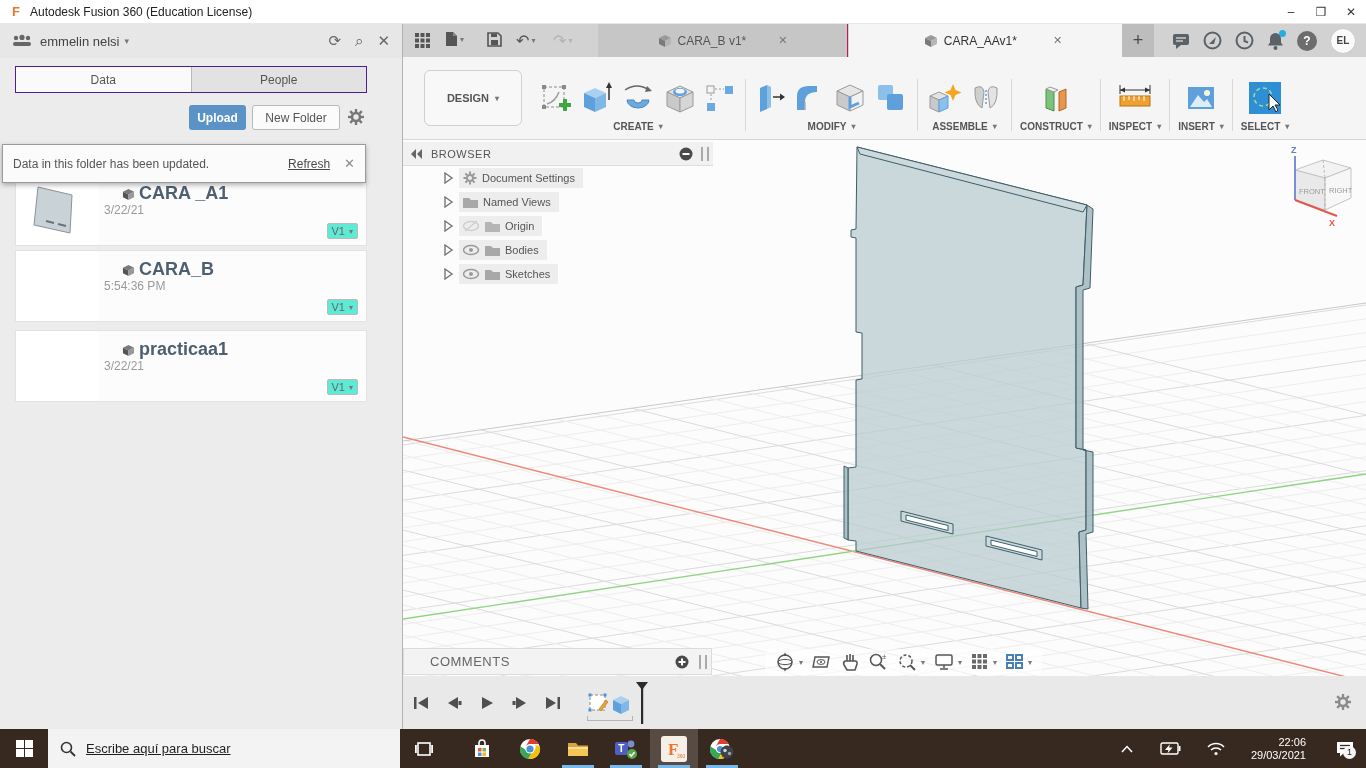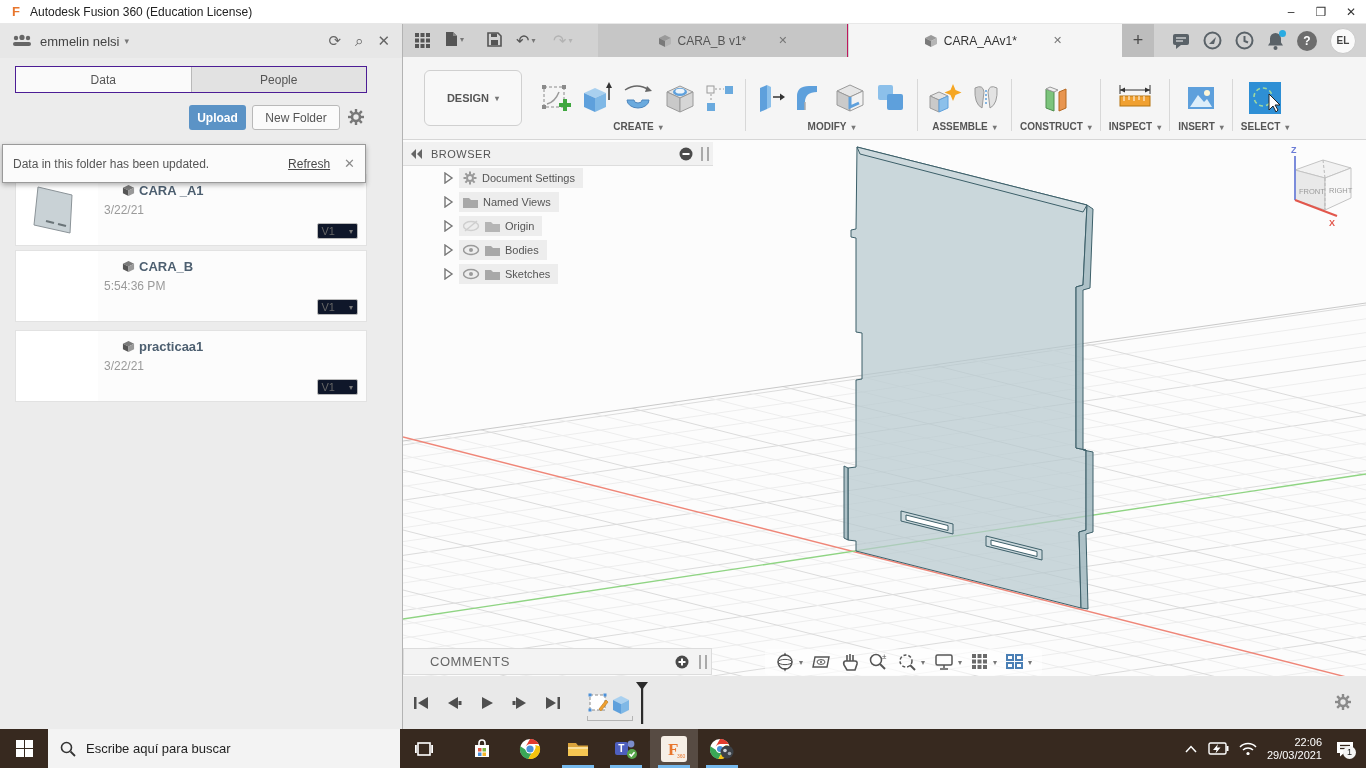--- a/index.html
+++ b/index.html
@@ -19,24 +19,24 @@
   #dp-tabs{left:15px;top:42px;width:352px;height:27px;border:1px solid #4c1d95;display:flex;background:#e2e2e2;}
   .dp-tab{flex:1;display:flex;align-items:center;justify-content:center;font-size:12px;color:#555;}
   .dp-tab.active{background:#fafafa;}
   .dp-tab + .dp-tab{border-left:1px solid #b9b9b9;}
   #btn-upload{left:189px;top:81px;width:57px;height:25px;background:#5b93c6;border-radius:3px;color:#fff;
     font-size:12px;font-weight:bold;display:flex;align-items:center;justify-content:center;}
   #btn-newfolder{left:252px;top:81px;width:88px;height:25px;background:#fbfbfb;border:1px solid #b9b9b9;border-radius:3px;
     color:#555;font-size:12px;display:flex;align-items:center;justify-content:center;}
   .card{left:15px;width:352px;height:72px;background:#fcfcfc;border:1px solid #e2e2e2;}
   .card .thumb{position:absolute;left:0;top:0;width:82px;height:70px;background:#fff;}
-  .card .cname{position:absolute;left:106px;top:8px;font-size:13px;font-weight:bold;color:#4d5f70;}
+  .card .cname{position:absolute;left:106px;top:8px;font-size:18px;font-weight:bold;color:#4d5f70;}
   .card .cmeta{position:absolute;left:88px;top:28px;font-size:12px;color:#9a9a9a;}
-  .card .ver{position:absolute;right:8px;bottom:6px;border:1px solid #bbb;background:#0f172a;border-radius:2px;
-    font-size:11px;color:#666;padding:1px 4px;display:flex;align-items:center;gap:12px;}
+  .card .ver{position:absolute;right:8px;bottom:6px;border:1px solid #bbb;background:#5eead4;border-radius:2px;
+    font-size:11px;color:#666;padding:1px 4px;display:flex;align-items:center;gap:2px;}
   .cube-sm{width:13px;height:13px;margin-right:4px;display:inline-block;vertical-align:-2px;}
   #notif{left:2px;top:120px;width:364px;height:39px;background:#fbfbfb;border:1px solid #9a9a9a;
     box-shadow:0 2px 5px rgba(0,0,0,.3);display:flex;align-items:center;z-index:5;}
   #notif .msg{font-size:12px;color:#555;margin-left:10px;flex:1;}
   #notif .refresh{font-size:12px;color:#4a4a4a;text-decoration:underline;margin-right:14px;}
   #notif .x{color:#8a8a8a;font-size:13px;margin-right:10px;}
   
   #workspace{left:403px;top:24px;width:963px;height:705px;background:#fcfcfc;}
   #qat{left:0;top:0;width:963px;height:33px;background:#d2d2d2;}
   .caret{font-size:8px;color:#777;margin-left:2px;}
@@ -48,46 +48,46 @@
   #ribbon{left:0;top:33px;width:963px;height:83px;background:#f5f5f5;border-bottom:1px solid #d6d6d6;}
   #design-btn{left:21px;top:13px;width:98px;height:56px;border:1px solid #d0d0d0;border-radius:6px;background:#f8f8f8;
     display:flex;align-items:center;justify-content:center;font-size:11px;font-weight:bold;color:#555;gap:4px;}
   #ribbon-tabs{left:128px;top:0;height:20px;display:flex;}
   .rtab{padding:0 25px;font-size:11px;font-weight:bold;color:#555;display:flex;align-items:center;position:relative;}
   .rtab.active{color:#1a9dd9;}
   .rtab.active::after{content:"";position:absolute;left:18px;right:18px;bottom:0;height:3px;background:#1a9dd9;}
   #groups{left:128px;top:20px;height:62px;display:flex;align-items:flex-start;}
   .group{display:flex;flex-direction:column;align-items:center;padding:0 8px;}
   .gicons{display:flex;align-items:center;gap:5px;height:42px;}
-  .glabel{font-size:10px;font-weight:bold;color:#555;margin-top:2px;display:flex;align-items:flex-end;gap:3px;}
+  .glabel{font-size:10px;font-weight:bold;color:#555;margin-top:2px;display:flex;align-items:center;gap:3px;}
   .gdiv{width:1px;height:52px;background:#d8d8d8;margin-top:2px;}
   
   #browser{left:0;top:118px;width:310px;}
   #browser-header{height:24px;background:#f1f1f1;border-bottom:1px solid #ddd;display:flex;align-items:center;}
   #browser-header .btitle{font-size:11px;color:#555;letter-spacing:.5px;margin-left:8px;flex:1;}
   .trow{height:24px;display:flex;align-items:center;font-size:11px;color:#555;}
   .tpill{display:flex;align-items:center;background:#ededed;height:20px;padding:0 8px 0 4px;gap:5px;}
   .root-pill{background:#9b9b9b;color:#fff;border-radius:2px;height:19px;display:flex;align-items:center;padding:0 8px 0 4px;gap:5px;font-weight:bold;}
   #comments{left:0;top:624px;width:309px;height:27px;background:#f3f3f3;border:1px solid #dcdcdc;display:flex;align-items:center;}
   #comments .ctitle{font-size:13px;color:#666;letter-spacing:.5px;margin-left:26px;flex:1;}
   #navbar{left:362px;top:625px;height:26px;display:flex;align-items:center;gap:9px;padding:0 10px;
     background:rgba(255,255,255,.55);border-radius:3px;}
   .nav-ic{display:flex;align-items:center;gap:2px;}
   
   #timeline{left:0;top:652px;width:963px;height:53px;background:#e9e9e9;}
   .pb{margin-right:8px;}
   
   #taskbar{left:0;top:729px;width:1366px;height:39px;background:#37291f;display:flex;align-items:stretch;}
   #tb-start{width:48px;display:flex;align-items:center;justify-content:center;}
   #tb-search{width:352px;background:#f3f3f3;display:flex;align-items:center;gap:10px;padding-left:12px;}
-  #tb-search .ph{font-size:13px;color:#1f1f1f;}
+  #tb-search .ph{font-size:13px;color:#1f1f1f;text-decoration:underline;}
   .tb-btn{width:48px;display:flex;align-items:center;justify-content:center;position:relative;}
   .tb-btn.open::after{content:"";position:absolute;bottom:0;left:8px;right:8px;height:3px;background:#76b9ed;}
   .tb-btn.activeapp{background:rgba(255,255,255,.16);}
-  #tb-tray{margin-left:auto;display:flex;align-items:center;gap:10px;padding-right:8px;color:#fff;}
+  #tb-tray{margin-left:auto;display:flex;align-items:center;gap:26px;padding-right:8px;color:#fff;}
   #tb-clock{font-size:11px;color:#fff;text-align:right;line-height:13px;}
   .badge{position:absolute;right:2px;bottom:3px;width:13px;height:13px;border-radius:50%;background:#f5f5f5;
     color:#222;font-size:9px;display:flex;align-items:center;justify-content:center;}
 </style>
 </head>
 <body>
 
 <div id="titlebar" class="abs flex">
   <div style="width:16px;height:16px;margin-left:8px;background:#fff;display:flex;align-items:center;justify-content:center;
     font-weight:bold;font-size:13px;color:#e8762d;border-radius:2px;">F</div>

